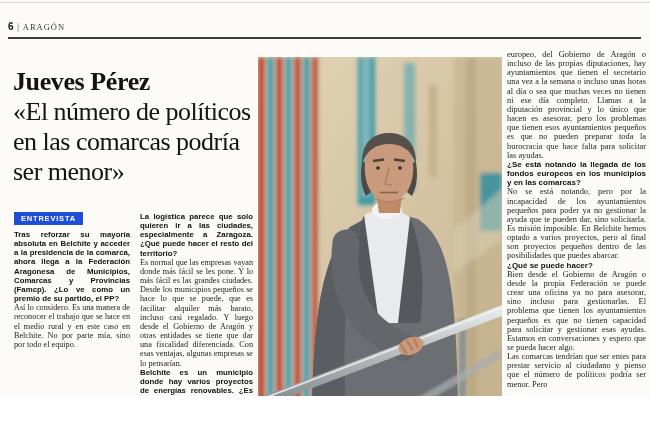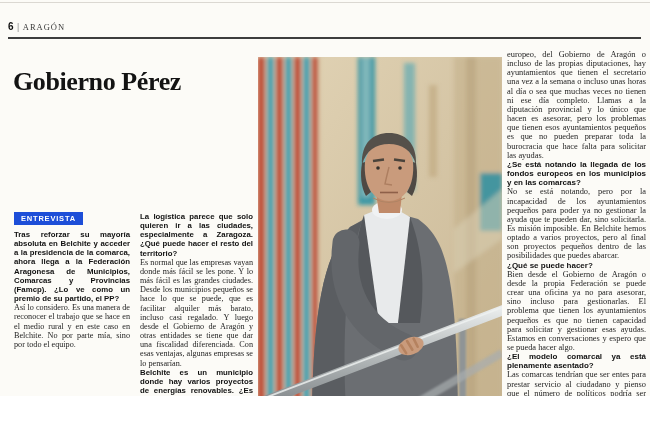--- a/index.html
+++ b/index.html
@@ -46,21 +46,22 @@
   <div class="topline"></div>
 
   <div class="hdr">
     <div class="folio">
       <span class="num">6</span><span class="sep">|</span><span class="sec">ARAGÓN</span>
     </div>
   </div>
   <div class="hrule"></div>
 
   <h1 class="headline">
-    <span class="hl-name">Gobierno Pérez</span>
+    <span class="hl-name">Jueves Pérez</span>
+    <span class="hl-quote">«El número de políticos en las comarcas podría ser menor»</span>
   </h1>
 
   <div class="kicker">ENTREVISTA</div>
 
   <div class="col col1">
     <p class="q">Tras reforzar su mayoría absoluta en Belchite y acceder a la presidencia de la comarca, ahora llega a la Federación Aragonesa de Municipios, Comarcas y Provincias (Famcp). ¿Lo ve como un premio de su partido, el PP?</p>
     <p class="a">Así lo considero. Es una manera de reconocer el trabajo que se hace en el medio rural y en este caso en Belchite. No por parte mía, sino por todo el equipo.</p>
   </div>
 
   <div class="col col2">
@@ -154,17 +155,16 @@
     <span class="cap-text">Carmelo Pérez, en la sede de la Famcp.</span>
     <span class="cap-credit">JOSÉ MIGUEL MARCO</span>
   </div>
 
   <div class="col col3">
     <p class="a">europeo, del Gobierno de Aragón o incluso de las propias diputaciones, hay ayuntamientos que tienen el secretario una vez a la semana o incluso unas horas al día o sea que muchas veces no tienen ni ese día completo. Llamas a la diputación provincial y lo único que hacen es asesorar, pero los problemas que tienen esos ayuntamientos pequeños es que no pueden preparar toda la burocracia que hace falta para solicitar las ayudas.</p>
     <p class="q">¿Se está notando la llegada de los fondos europeos en los municipios y en las comarcas?</p>
     <p class="a">No se está notando, pero por la incapacidad de los ayuntamientos pequeños para poder ya no gestionar la ayuda que te pueden dar, sino solicitarla. Es misión imposible. En Belchite hemos optado a varios proyectos, pero al final son proyectos pequeños dentro de las posibilidades que puedes abarcar.</p>
     <p class="q">¿Qué se puede hacer?</p>
     <p class="a">Bien desde el Gobierno de Aragón o desde la propia Federación se puede crear una oficina ya no para asesorar, sino incluso para gestionarlas. El problema que tienen los ayuntamientos pequeños es que no tienen capacidad para solicitar y gestionar esas ayudas. Estamos en conversaciones y espero que se pueda hacer algo.</p>
-    <p class="q">¿El modelo comarcal ya está plenamente asentado?</p>
     <p class="a">Las comarcas tendrían que ser entes para prestar servicio al ciudadano y pienso que el número de políticos podría ser menor. Pero</p>
   </div>
 
 </div>
 
 </body></html>

